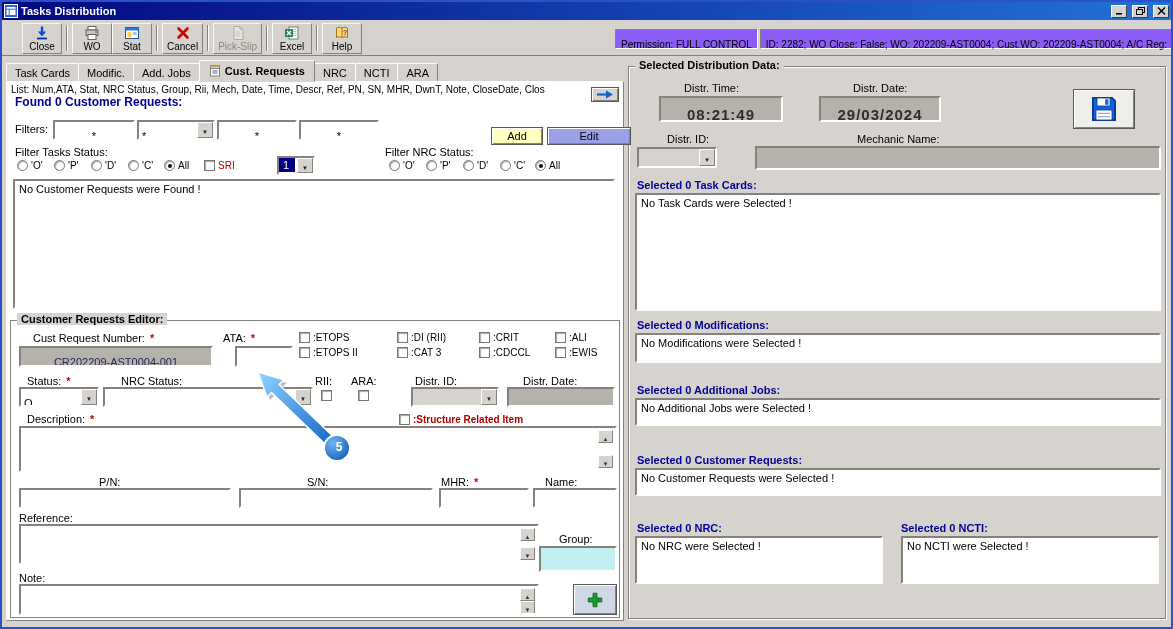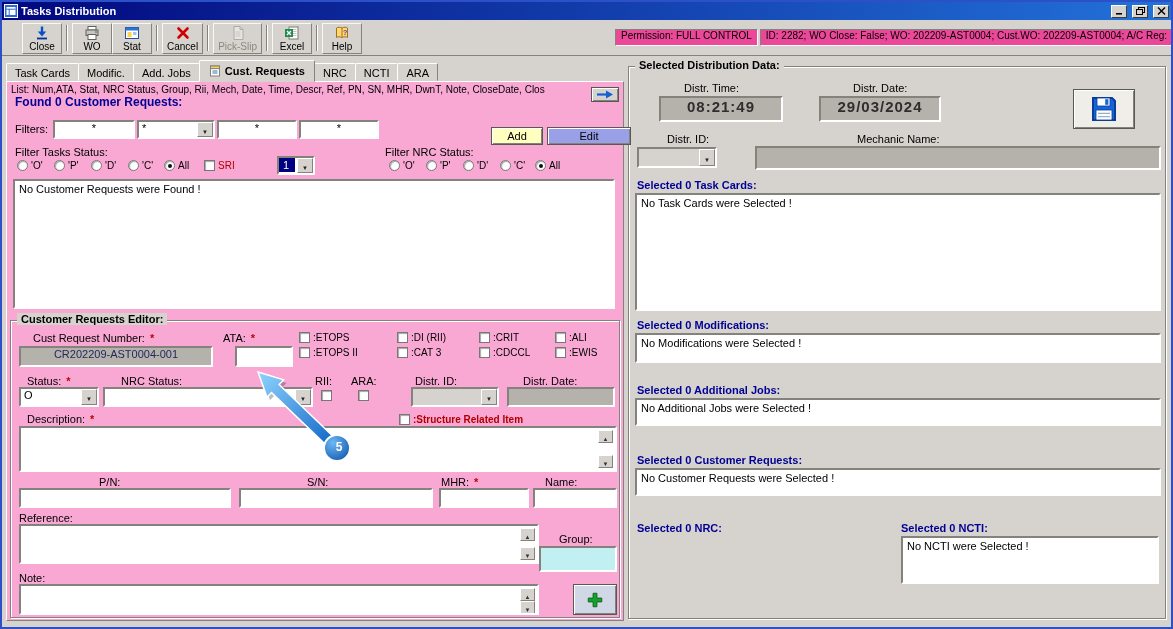--- a/index.html
+++ b/index.html
@@ -8,29 +8,29 @@
 .titlebar{position:absolute;left:0;top:0;right:0;height:18px;background:linear-gradient(90deg,#02077e,#2272d8);display:flex;align-items:center;padding:0 2px;gap:3px}
 .title-text{color:#fff;font-weight:bold;font-size:11px;flex:1}
 .wbtn{width:16px;height:13px;background:#d6d3ce;border:1px solid;border-color:#fff #3c3c3c #3c3c3c #fff;display:flex;align-items:center;justify-content:center;margin-left:2px;cursor:default}
 .toolbar{position:absolute;left:0;top:18px;right:0;height:36px;background:#d6d3ce;border-bottom:1px solid #84827c}
 .tbar-row{display:flex;align-items:center;height:36px;padding-left:20px}
 .tbtn{display:inline-flex;flex-direction:column;align-items:center;justify-content:center;min-width:40px;height:31px;padding:1px 4px 0;background:#d6d3ce;border:1px solid;border-color:#f8f8f4 #84827c #84827c #f8f8f4}
 .tbtn .tlabel{font-size:10px;line-height:11px;white-space:nowrap}
 .tbtn.disabled .tlabel{color:#8a887e}
 .tsep{display:inline-block;width:2px;height:26px;margin:0 4px;border-left:1px solid #84827c;border-right:1px solid #fff}
 .perm{position:absolute;top:9px;left:613px;height:17px;display:flex;gap:2px;font-size:10px;z-index:2}
-.pbox{border:1px solid;border-color:#84827c #fff #fff #84827c;background:#ec4899;padding:0 5px;white-space:nowrap}
+.pbox{border:1px solid;border-color:#84827c #fff #fff #84827c;background:#8b5cf6;padding:9px 5px;white-space:nowrap}
 .tabs{position:absolute;left:4px;top:58px;height:22px;display:flex;align-items:flex-end;z-index:3}
 .tab{height:18px;margin-bottom:1px;padding:2px 8px 0;background:#d6d3ce;border:1px solid;border-color:#fff #84827c #d6d3ce #fff;border-radius:2px 2px 0 0;margin-right:-1px;display:flex;align-items:center;gap:4px;font-size:11px;white-space:nowrap}
 .tab.active{height:22px;margin-bottom:0;font-weight:bold;position:relative;z-index:5;padding:0 9px;background:#d6d3ce}
-.page{position:absolute;left:4px;top:79px;width:618px;height:540px;background:#f9a8d4;border:1px solid;border-color:#fff #84827c #84827c #fff;z-index:2}
+.page{position:absolute;left:4px;top:79px;width:618px;height:540px;background:#ffffff;border:1px solid;border-color:#fff #84827c #84827c #fff;z-index:2}
 .gb{position:absolute;border:1px solid #84827c;box-shadow:inset 1px 1px 0 #fff,1px 1px 0 #fff}
 .gb-label{position:absolute;top:-8px;left:6px;background:#d6d3ce;padding:0 4px;font-weight:bold;white-space:nowrap}
 .navy{color:#000096;font-weight:bold}
-.field{position:absolute;border:2px solid;border-color:#84827c #fff #fff #84827c;background:#fff;padding:0 3px;font-size:11px;overflow:hidden;white-space:nowrap}
+.field{position:absolute;border:2px solid;border-color:#84827c #fff #fff #84827c;background:#fff;padding:8px 3px;font-size:11px;overflow:hidden;white-space:nowrap}
 .grayfield{background:#b5b2ab}
 .disfield{background:#d6d3ce}
 .combo .arrowbtn{position:absolute;right:0;top:0;bottom:0;width:16px;background:#d6d3ce;border:1px solid;border-color:#fff #84827c #84827c #fff;display:flex;align-items:center;justify-content:center}
 .carr::after{content:"▼";font-size:6px;color:#222}
 .radio{display:inline-block;width:11px;height:11px;border-radius:50%;background:#fff;border:1px solid #777;box-shadow:inset 1px 1px 1px rgba(0,0,0,.35);position:relative;flex:none}
 .radio.on::after{content:"";position:absolute;left:2.5px;top:2.5px;width:4px;height:4px;border-radius:50%;background:#111}
 .cb{display:inline-block;width:11px;height:11px;background:#fff;border:1px solid #777;box-shadow:inset 1px 1px 1px rgba(0,0,0,.35);flex:none}
 .ritem{position:absolute;display:flex;align-items:center;gap:3px;font-size:10px;white-space:nowrap}
 .req{color:#c00000;font-weight:bold;margin-left:5px}
 .red{color:#b00000}
@@ -455,20 +455,23 @@
     <div class="secbox" style="left:6px;top:331px;width:526px;height:28px">
       <div class="msg">No Additional Jobs were Selected !</div>
     </div>
 
     <span class="lbl navy" style="left:8px;top:387px">Selected 0 Customer Requests:</span>
     <div class="secbox" style="left:6px;top:401px;width:526px;height:28px">
       <div class="msg">No Customer Requests were Selected !</div>
     </div>
 
     <span class="lbl navy" style="left:8px;top:455px">Selected 0 NRC:</span>
+    <div class="secbox" style="left:6px;top:469px;width:248px;height:48px">
+      <div class="msg">No NRC were Selected !</div>
+    </div>
     <span class="lbl navy" style="left:272px;top:455px">Selected 0 NCTI:</span>
     <div class="secbox" style="left:272px;top:469px;width:258px;height:48px">
       <div class="msg">No NCTI were Selected !</div>
     </div>
   </div>
 
   <svg style="position:absolute;left:238px;top:353px;z-index:10" width="120" height="112" viewBox="0 0 120 112">
     <defs>
       <linearGradient id="agrad" x1="0" y1="0" x2="1" y2="1">
         <stop offset="0" stop-color="#8fd4ff"></stop>

